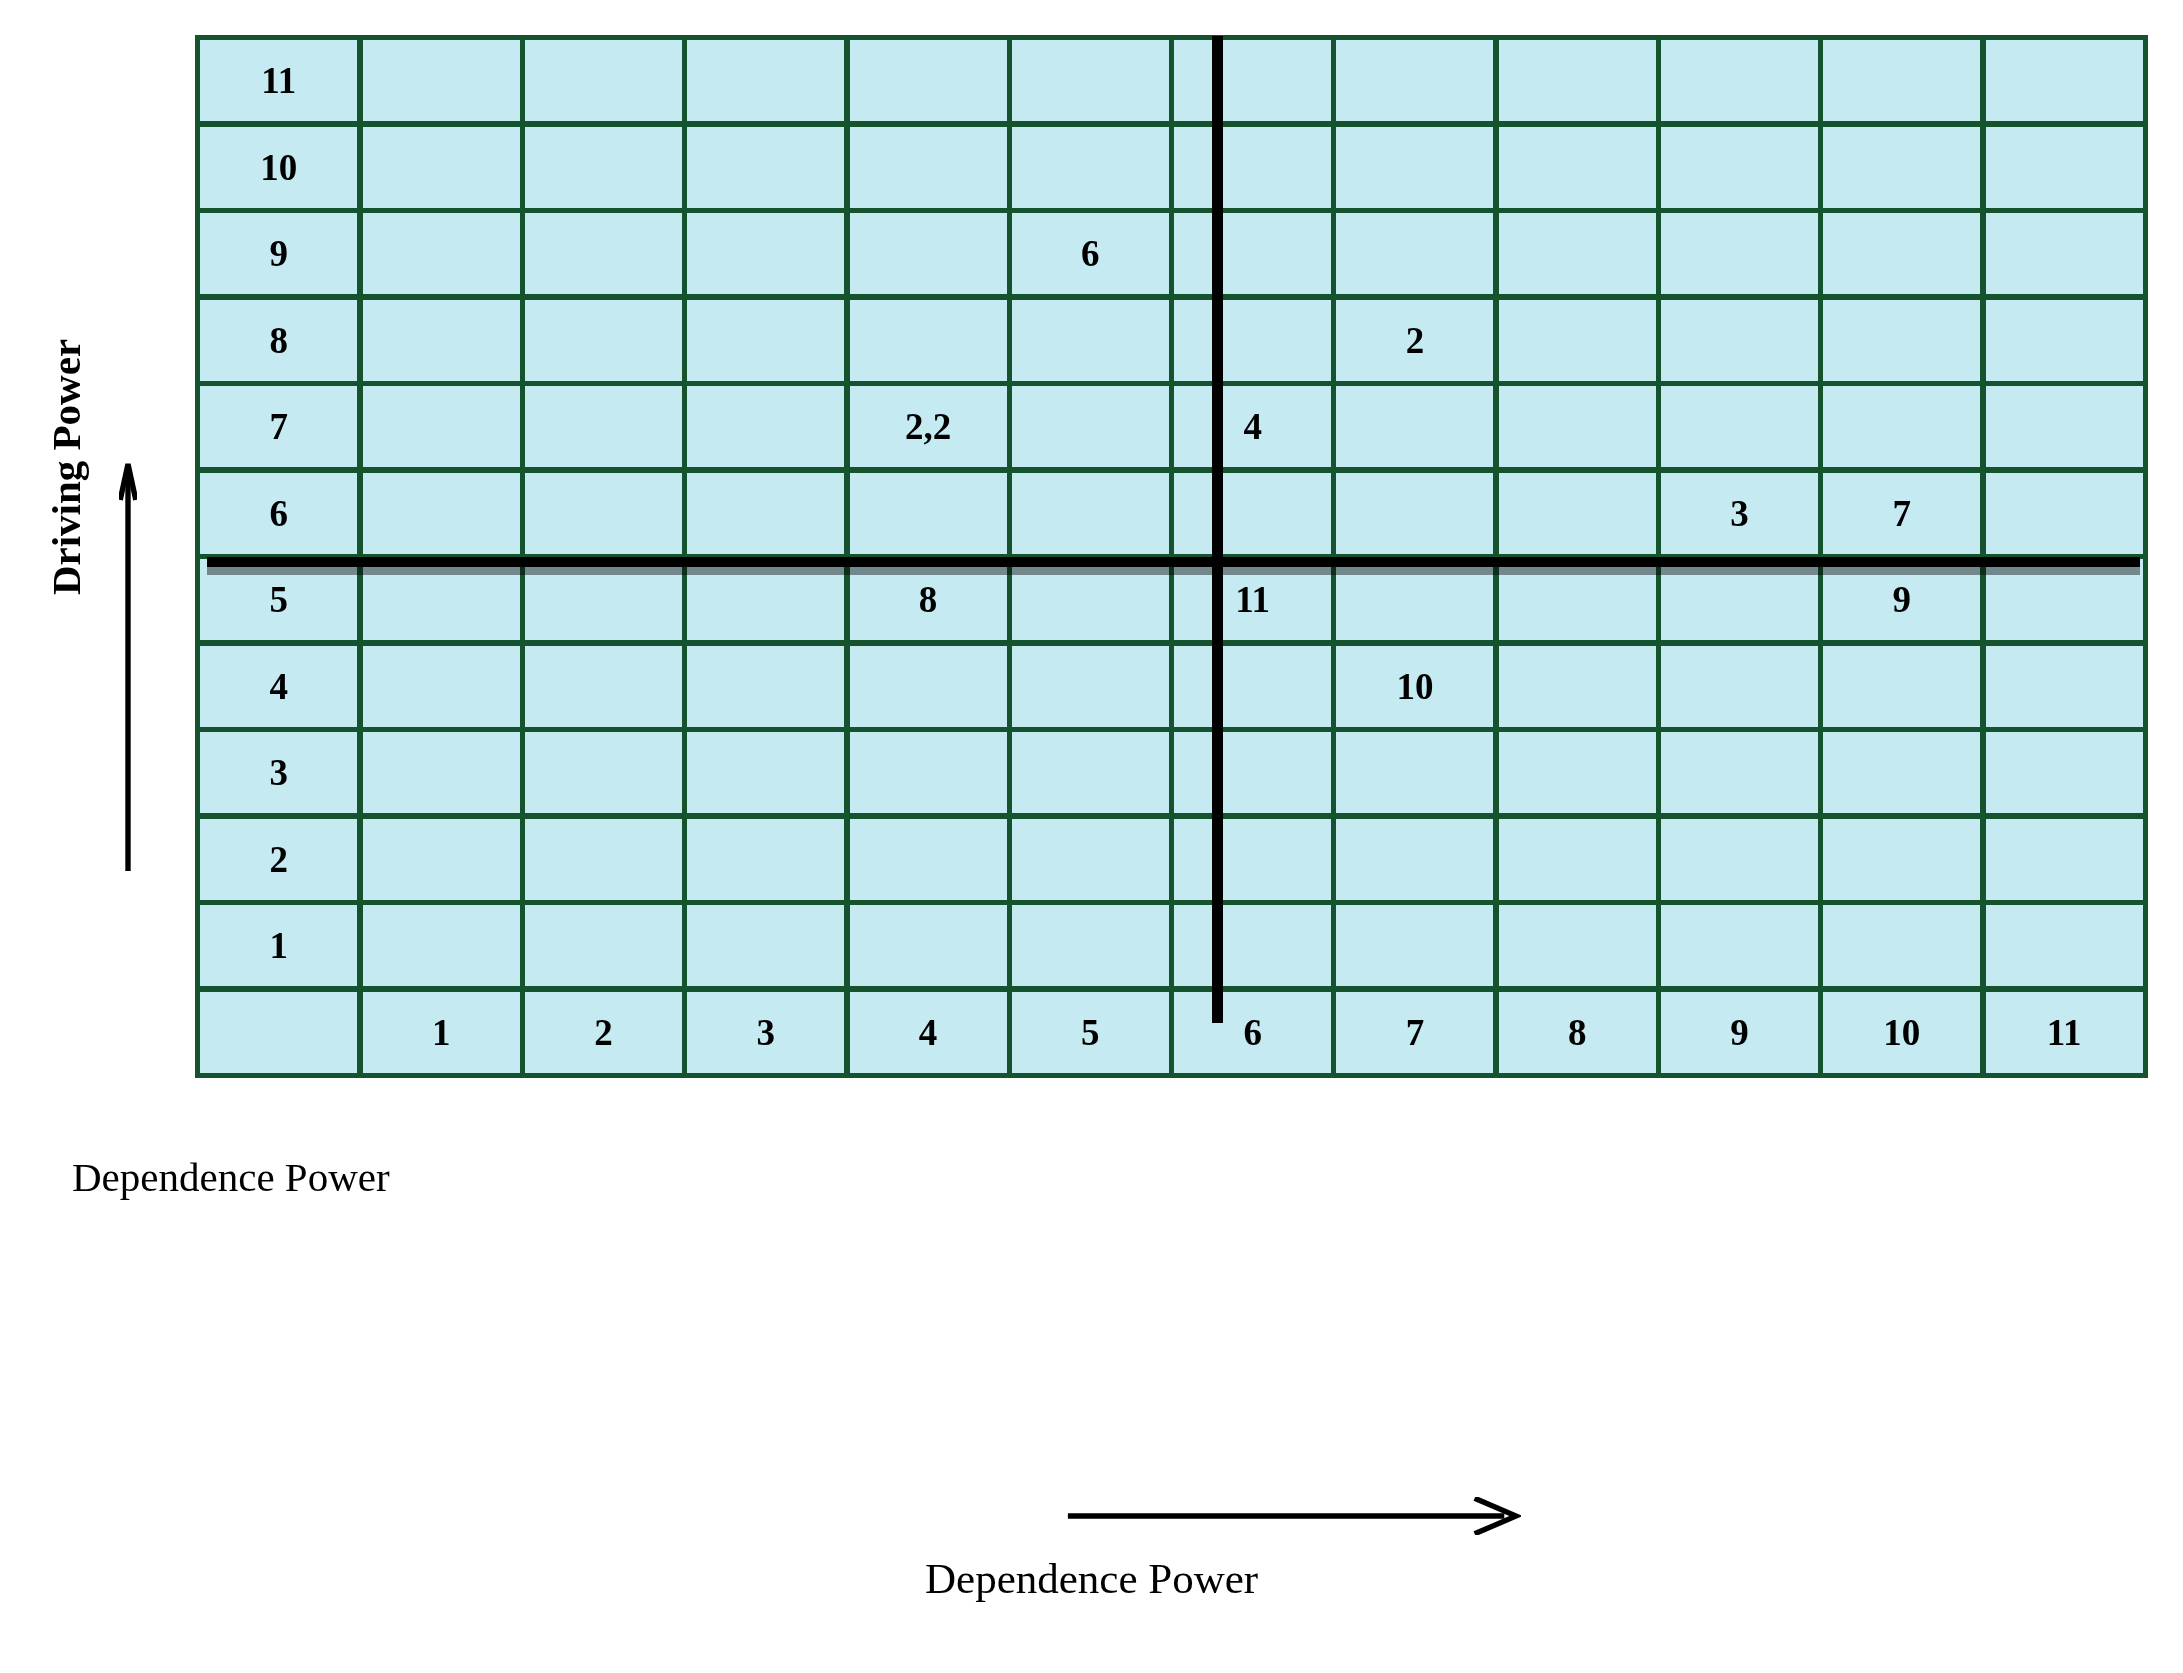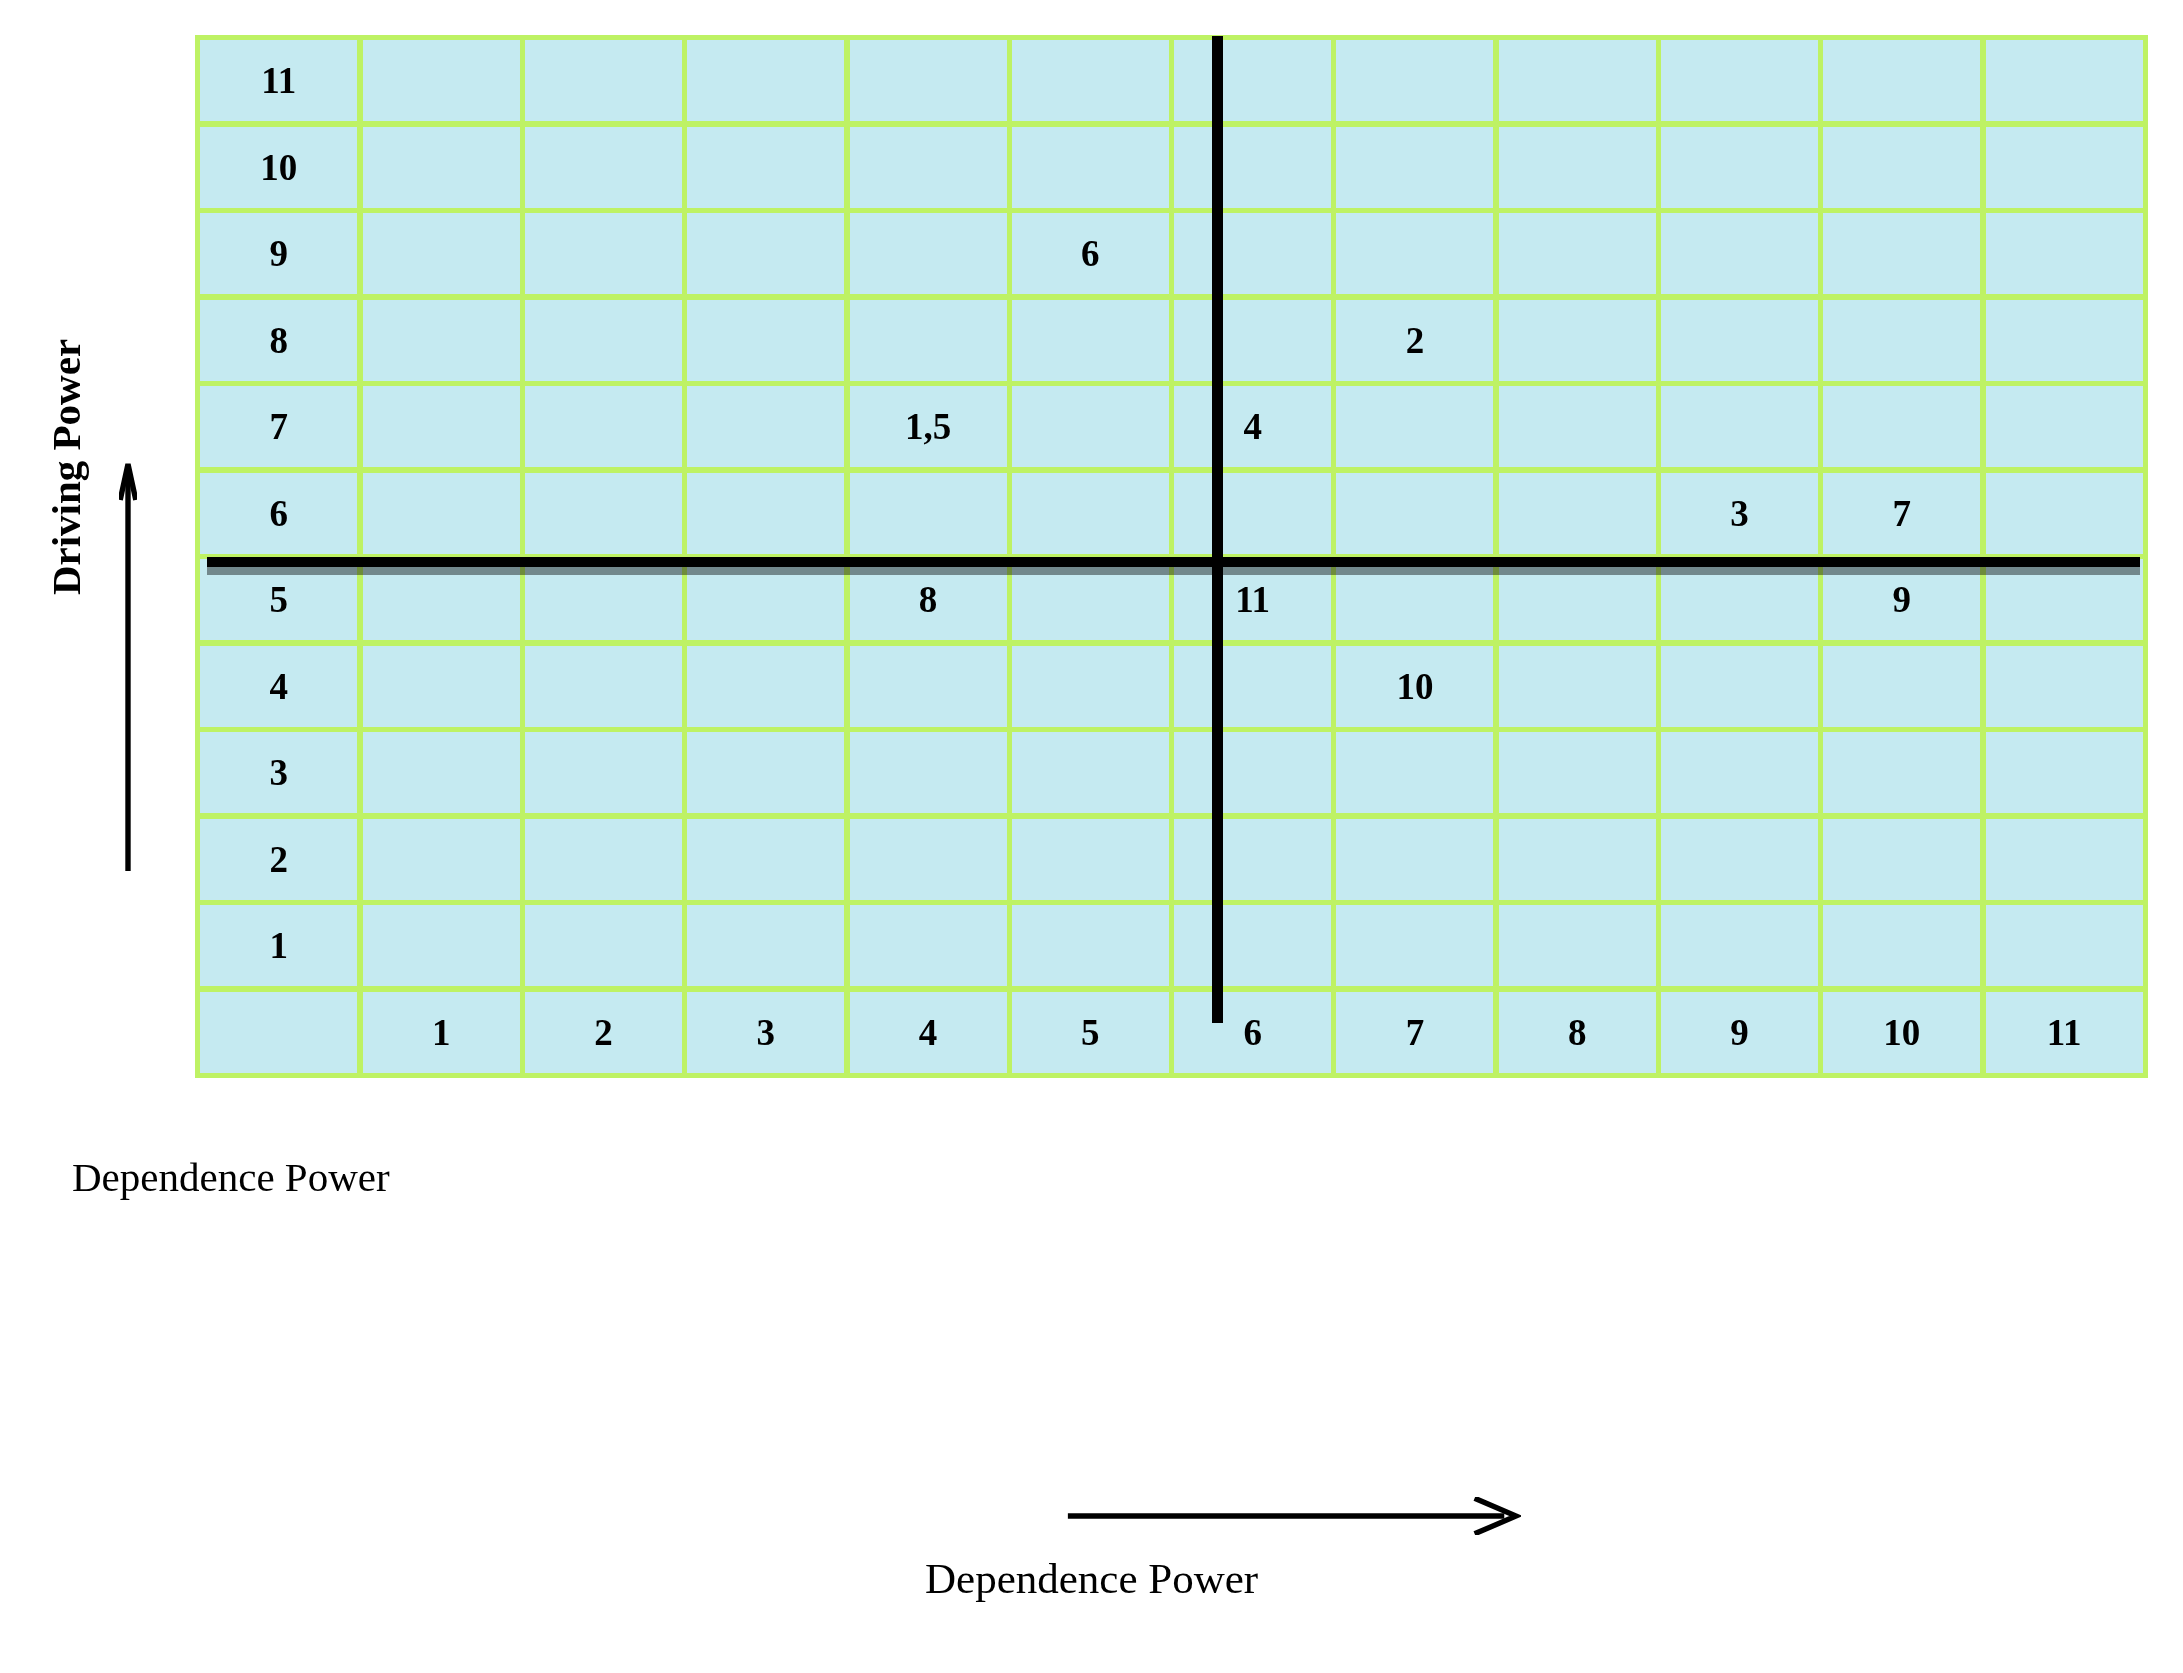--- a/index.html
+++ b/index.html
@@ -3,21 +3,21 @@
 <meta charset="utf-8">
 <style>
   html,body{margin:0;padding:0;background:#ffffff;}
   body{width:2183px;height:1674px;position:relative;font-family:"Liberation Serif",serif;}
 
   
   #matrix{
     position:absolute;
     left:195px; top:35px;
     width:1953px; height:1043px;
-    background:#bef264;          
+    background:#14532d;          
     display:grid;
     grid-template-columns:repeat(12,1fr);
     grid-template-rows:repeat(12,1fr);
     gap:5.4px;
     padding:5.4px;
     box-sizing:border-box;
   }
   .cell{
     background:#c5eaf1;
     position:relative;
@@ -153,21 +153,21 @@
   <div class="cell">2</div>
   <div class="cell empty"></div>
   <div class="cell empty"></div>
   <div class="cell empty"></div>
   <div class="cell empty"></div>
 
   <div class="cell axis-num">7</div>
   <div class="cell empty"></div>
   <div class="cell empty"></div>
   <div class="cell empty"></div>
-  <div class="cell">1,5</div>
+  <div class="cell">2,2</div>
   <div class="cell empty"></div>
   <div class="cell">4</div>
   <div class="cell empty"></div>
   <div class="cell empty"></div>
   <div class="cell empty"></div>
   <div class="cell empty"></div>
   <div class="cell empty"></div>
 
   <div class="cell axis-num">6</div>
   <div class="cell empty"></div>

